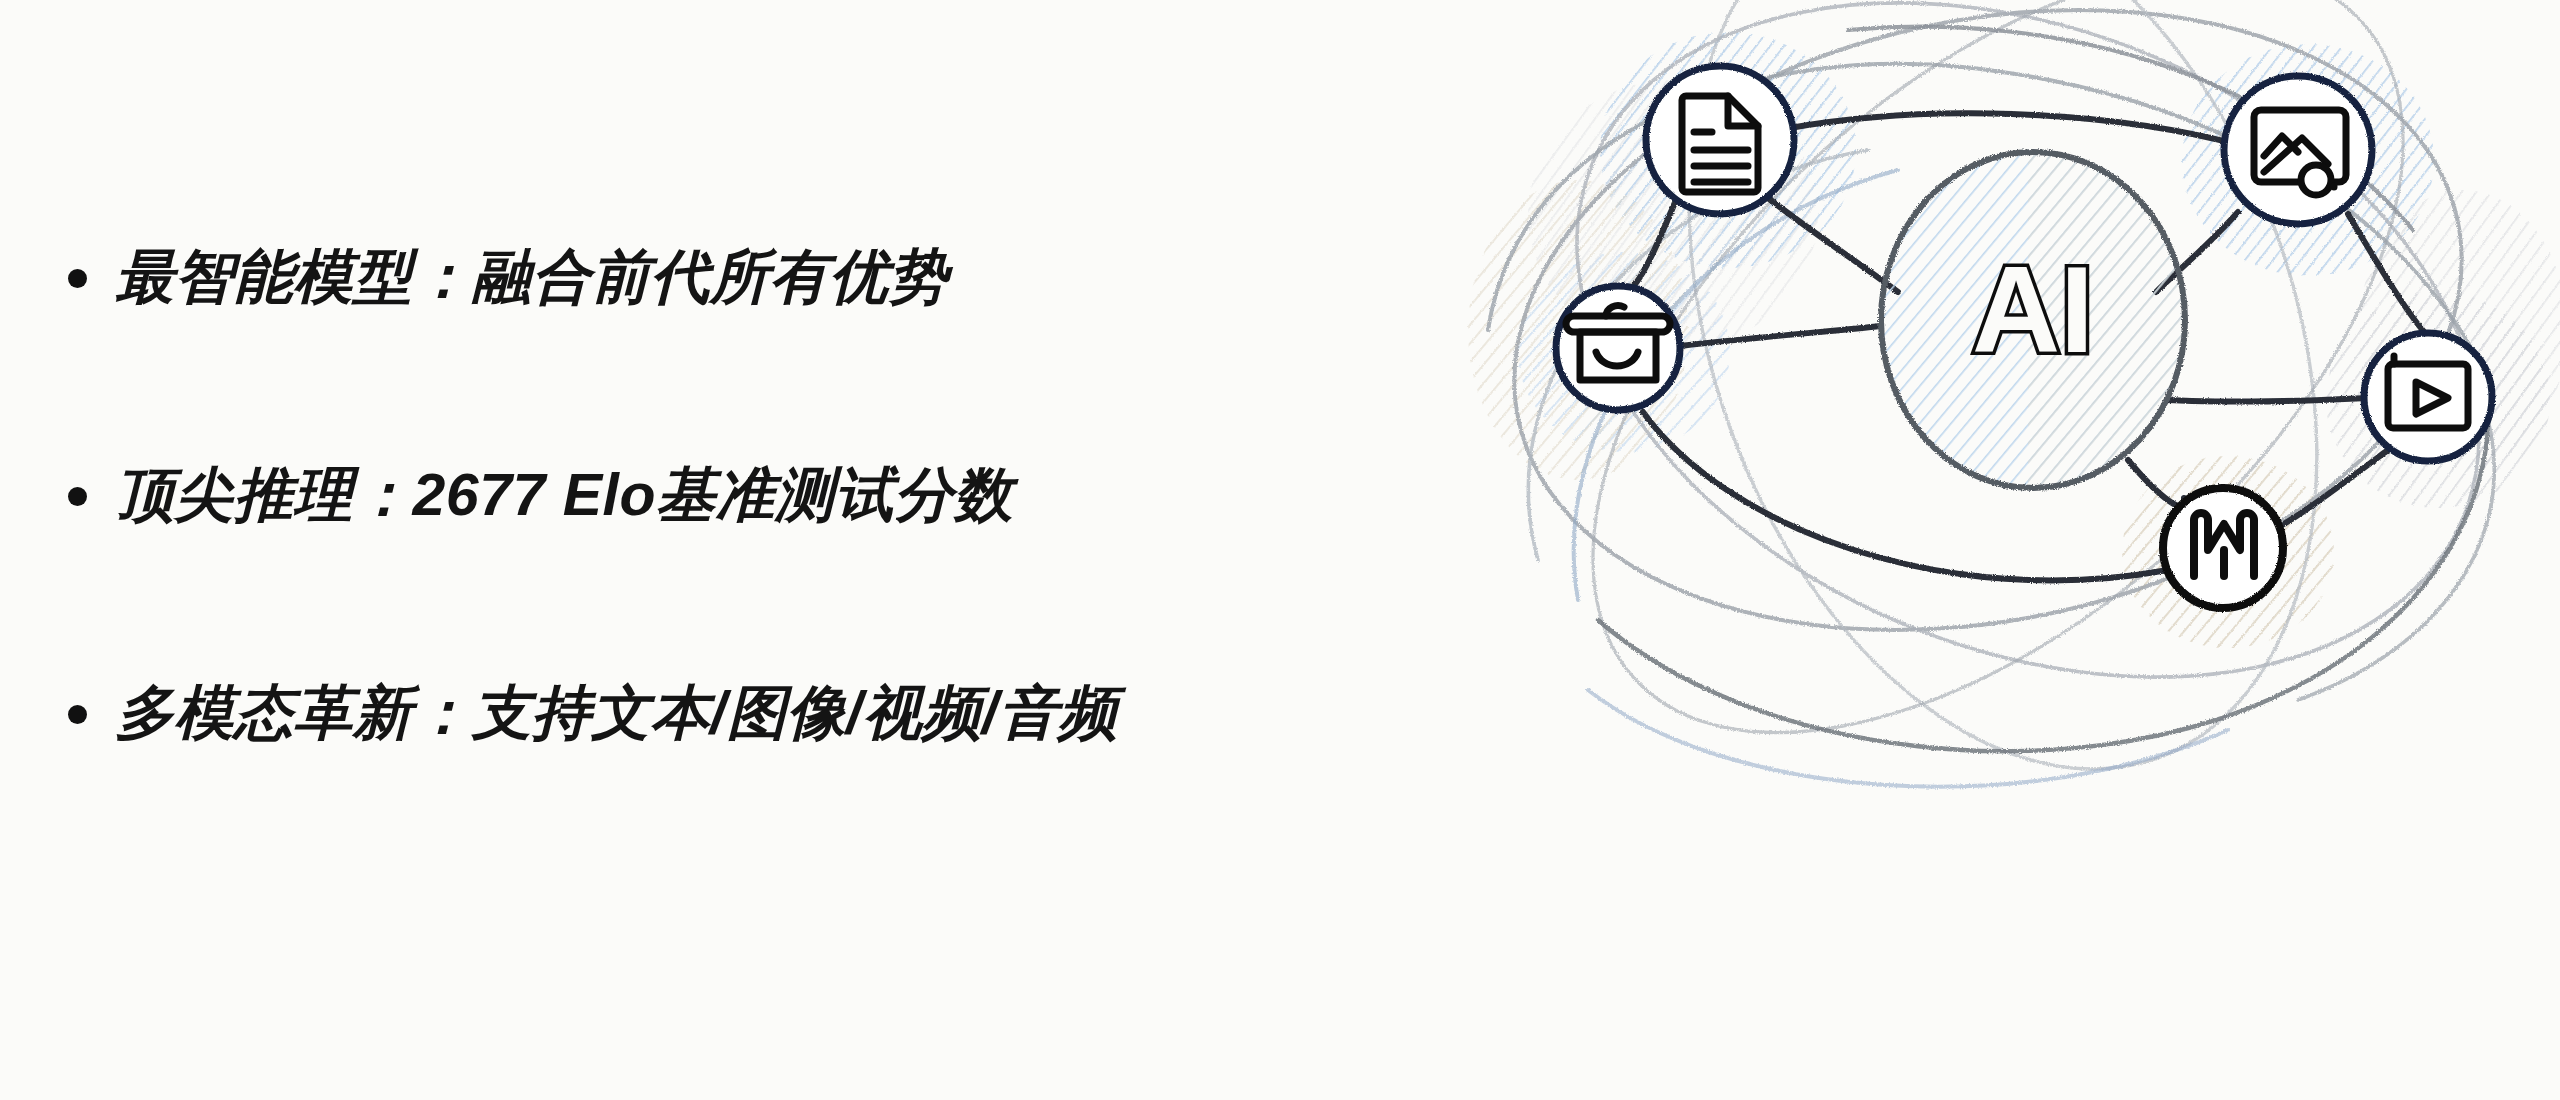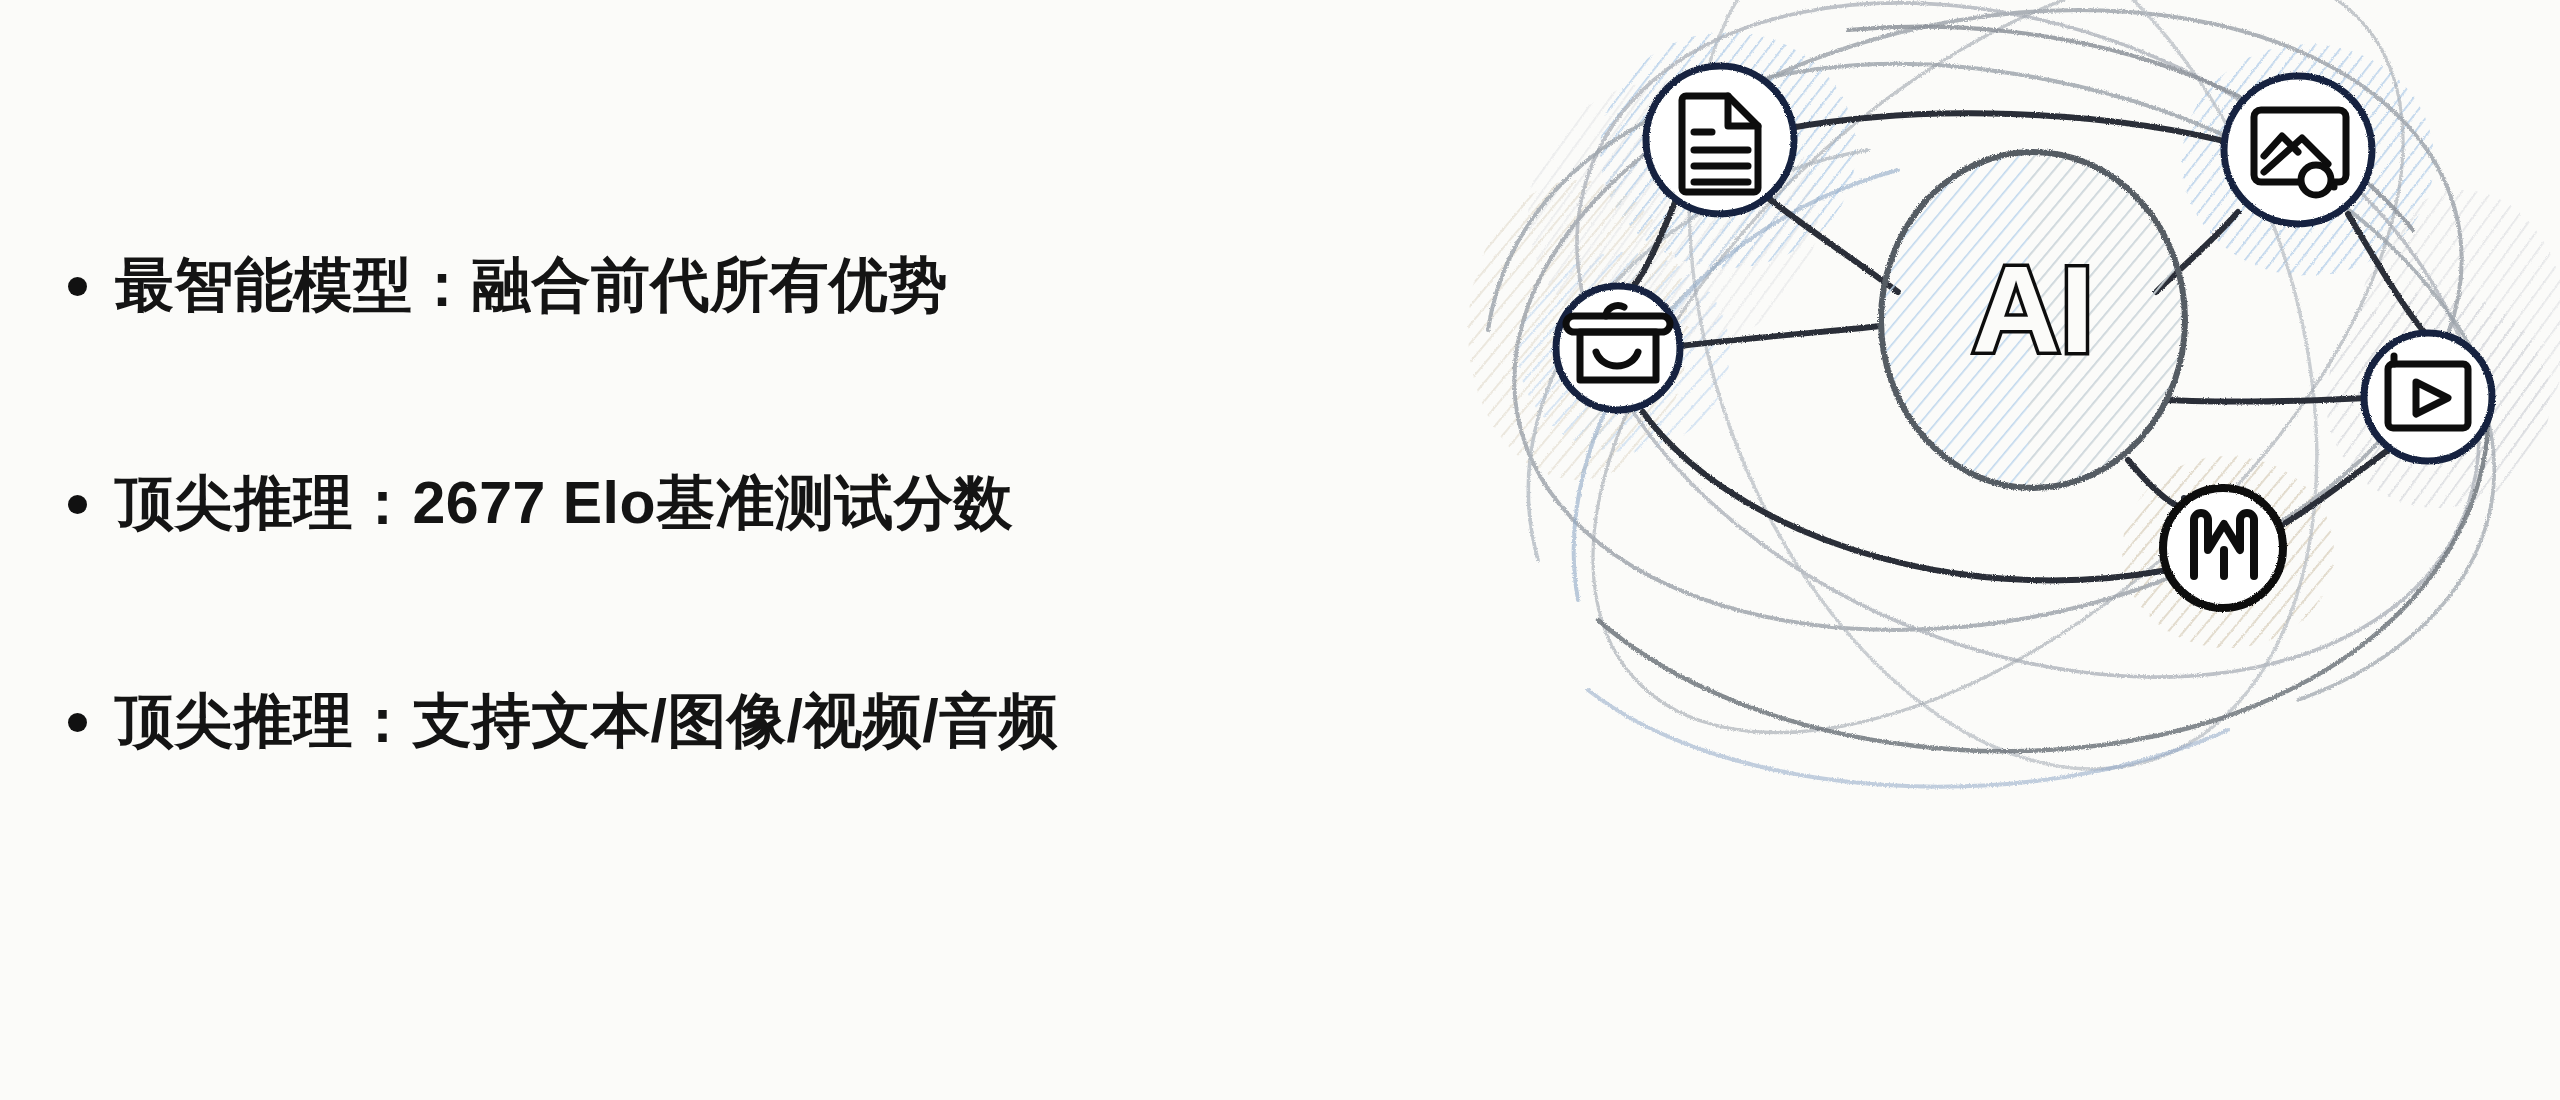--- a/index.html
+++ b/index.html
@@ -19,22 +19,23 @@
     width: 2560px;
     height: 1100px;
     background: #fbfbf9;
     overflow: hidden;
   }
 
   
   .bullets {
     position: absolute;
     left: 60px;
-    top: 216px;
+    top: 208px;
     width: 1300px;
+    font-style: italic;
   }
   .bullet-row {
     display: flex;
     align-items: center;
     height: 140px;
     margin-bottom: 78px;
   }
   .bullet-row:last-child { margin-bottom: 0; }
   .bullet-dot {
     width: 19px;
@@ -77,21 +78,21 @@
       <span class="bullet-text">最智能模型：融合前代所有优势</span>
     </div>
 
     <div class="bullet-row">
       <span class="bullet-dot"></span>
       <span class="bullet-text">顶尖推理：2677 Elo基准测试分数</span>
     </div>
 
     <div class="bullet-row">
       <span class="bullet-dot"></span>
-      <span class="bullet-text">顶尖推理：支持文本/图像/视频/音频</span>
+      <span class="bullet-text">多模态革新：支持文本/图像/视频/音频</span>
     </div>
 
   </div>
 
   <div class="illustration">
     <svg viewBox="0 0 1180 1100" xmlns="http://www.w3.org/2000/svg">
       <defs>
 
         <filter id="rough" x="-20%" y="-20%" width="140%" height="140%">
           <feTurbulence type="fractalNoise" baseFrequency="0.9" numOctaves="3" seed="7" result="n"></feTurbulence>

